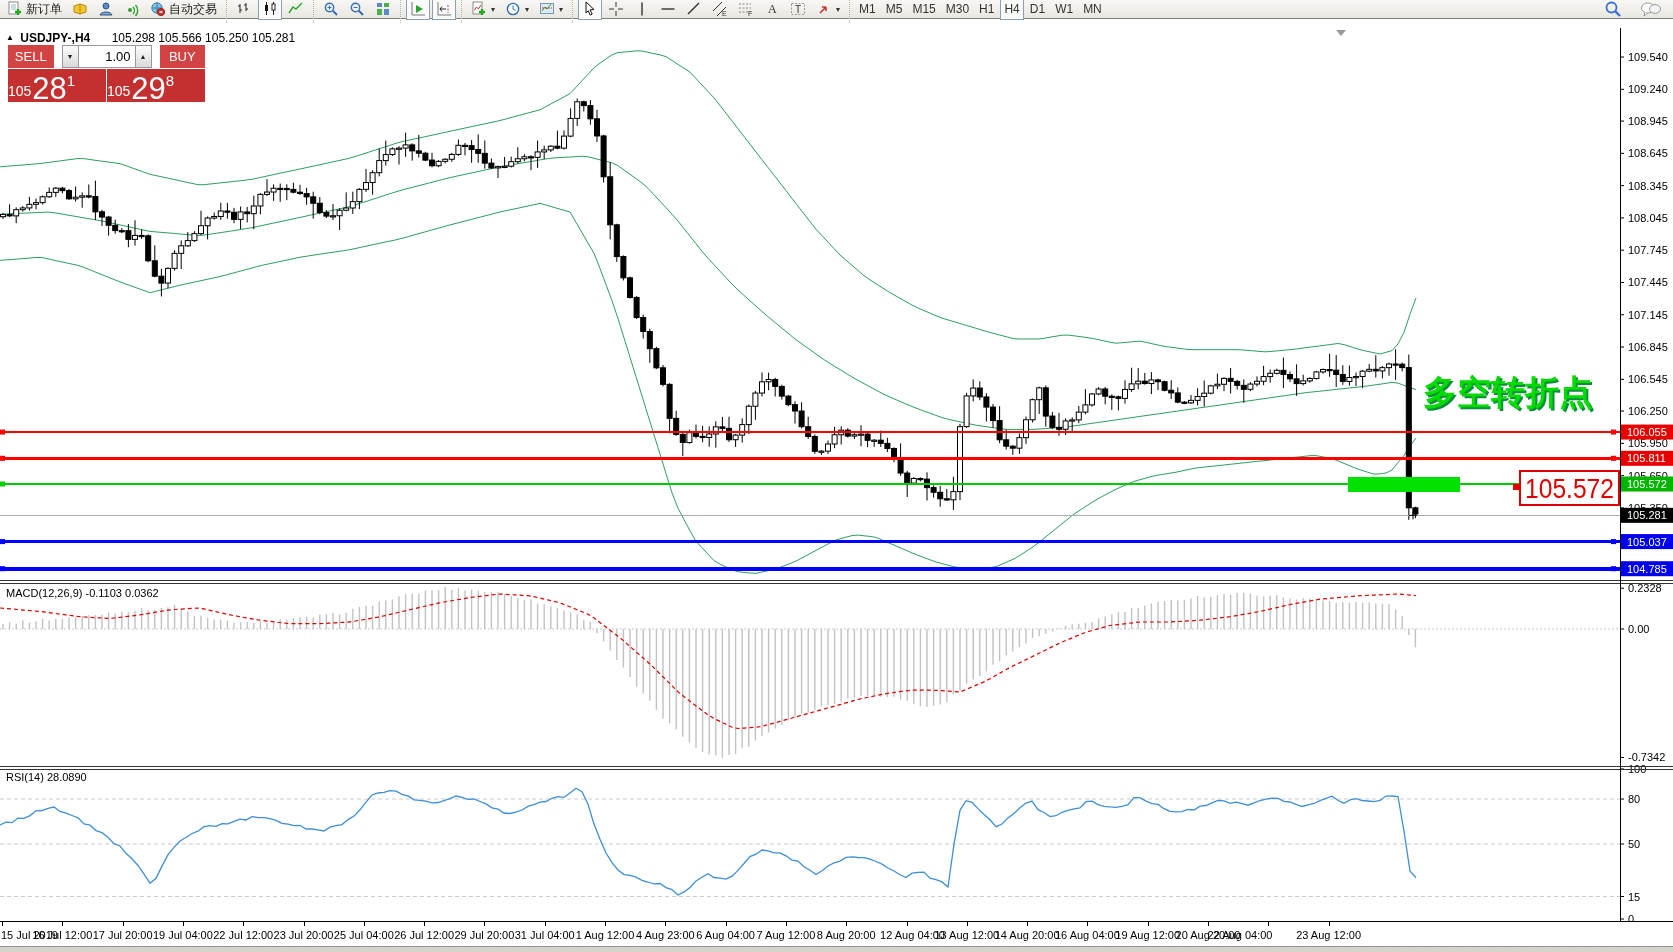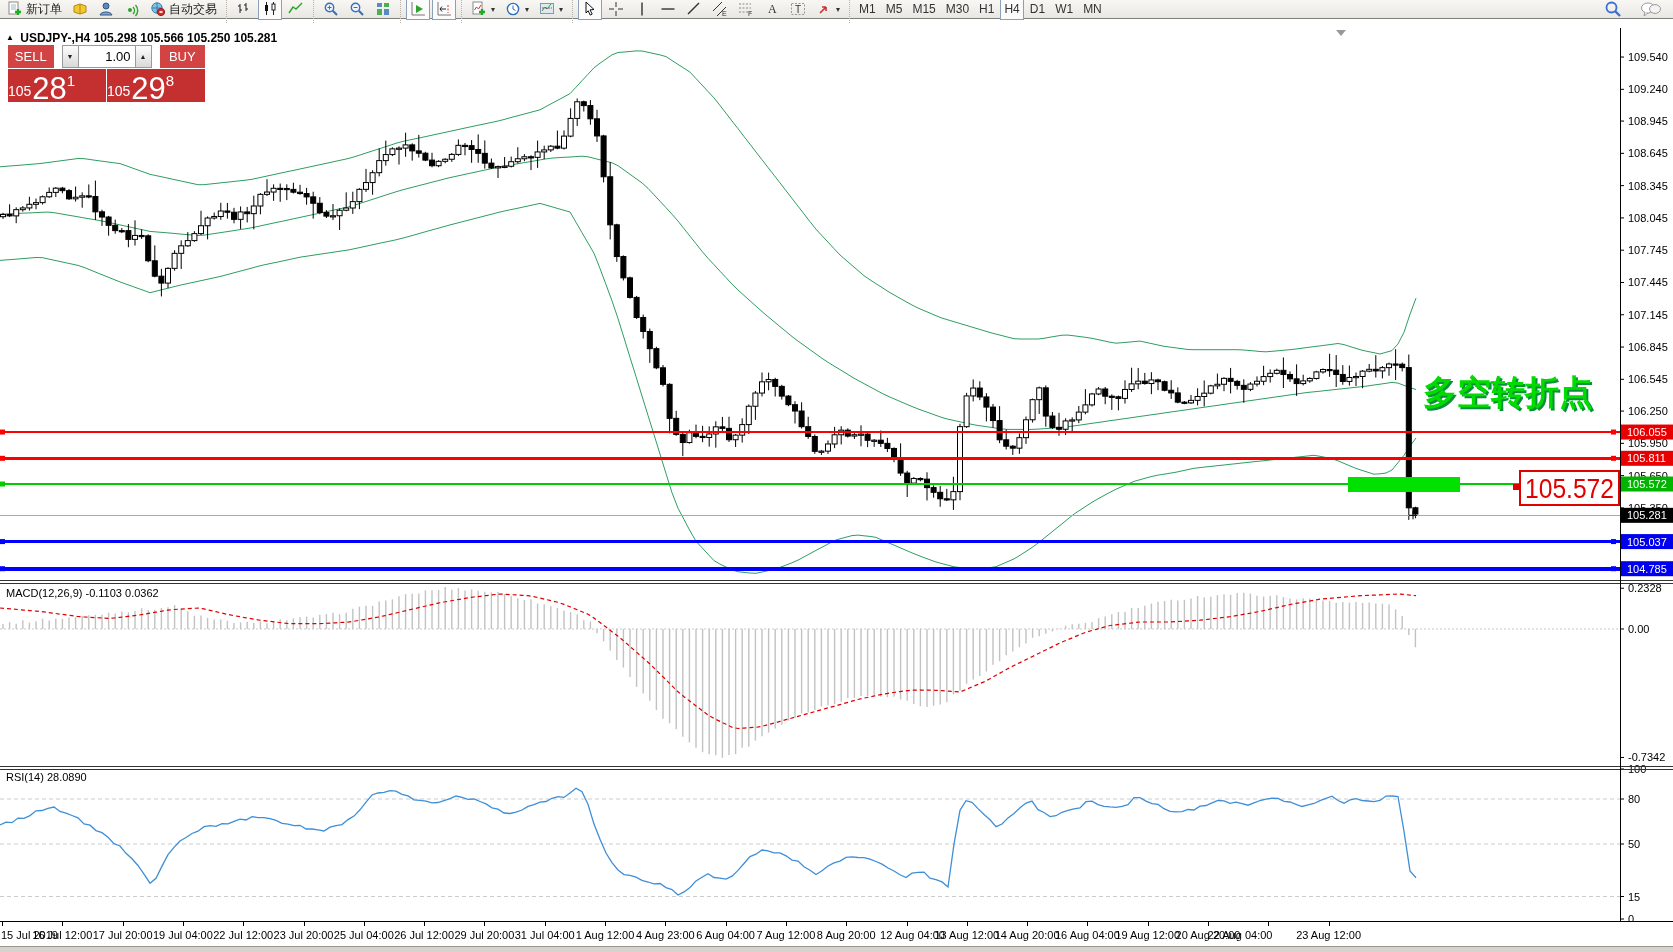--- a/index.html
+++ b/index.html
@@ -15,21 +15,21 @@
     border:1px solid transparent;background:transparent;font-family:inherit;font-size:12px;color:#222;cursor:default;}
   .tb-btn.pressed{border:1px solid #8ca0b8;background:#fbfbfb;}
   .tb-btn .caret{font-size:8px;color:#333;margin-left:1px;}
   .tb-btn.tf{font-size:11px;color:#333;min-width:22px;justify-content:center;}
   .tb-label{font-size:12px;}
   #toolbar-right{margin-left:auto;display:flex;align-items:center;padding-right:6px;gap:8px;}
   
   #chart-svg{position:absolute;left:0;top:28px;}
   #chart-title{position:absolute;left:6px;top:31px;font-size:12px;color:#000;font-weight:600;z-index:5;}
   #chart-title .tri{font-size:8px;vertical-align:2px;margin-right:3px;}
-  #chart-title .ohlc{font-weight:700;margin-left:0;}
+  #chart-title .ohlc{font-weight:400;margin-left:18px;}
   
   #one-click{position:absolute;left:8px;top:45px;width:197px;z-index:6;background:#fff;
     box-shadow:0 0 0 1px #fff;}
   .oc-top{display:flex;height:23px;gap:8px;margin-bottom:1px;}
   .oc-sell-label,.oc-buy-label{width:54px;background:#d24343;color:#fff;font-size:13px;
     display:flex;align-items:center;justify-content:center;}
   .oc-vol{flex:1;display:flex;}
   .oc-spin{width:17px;border:1px solid #9a9a9a;background:linear-gradient(#fdfdfd,#d9d9d9);
     font-size:7px;color:#222;padding:0;font-family:inherit;}
   .oc-input{width:50px;flex:1;border:1px solid #9a9a9a;border-left:none;border-right:none;

